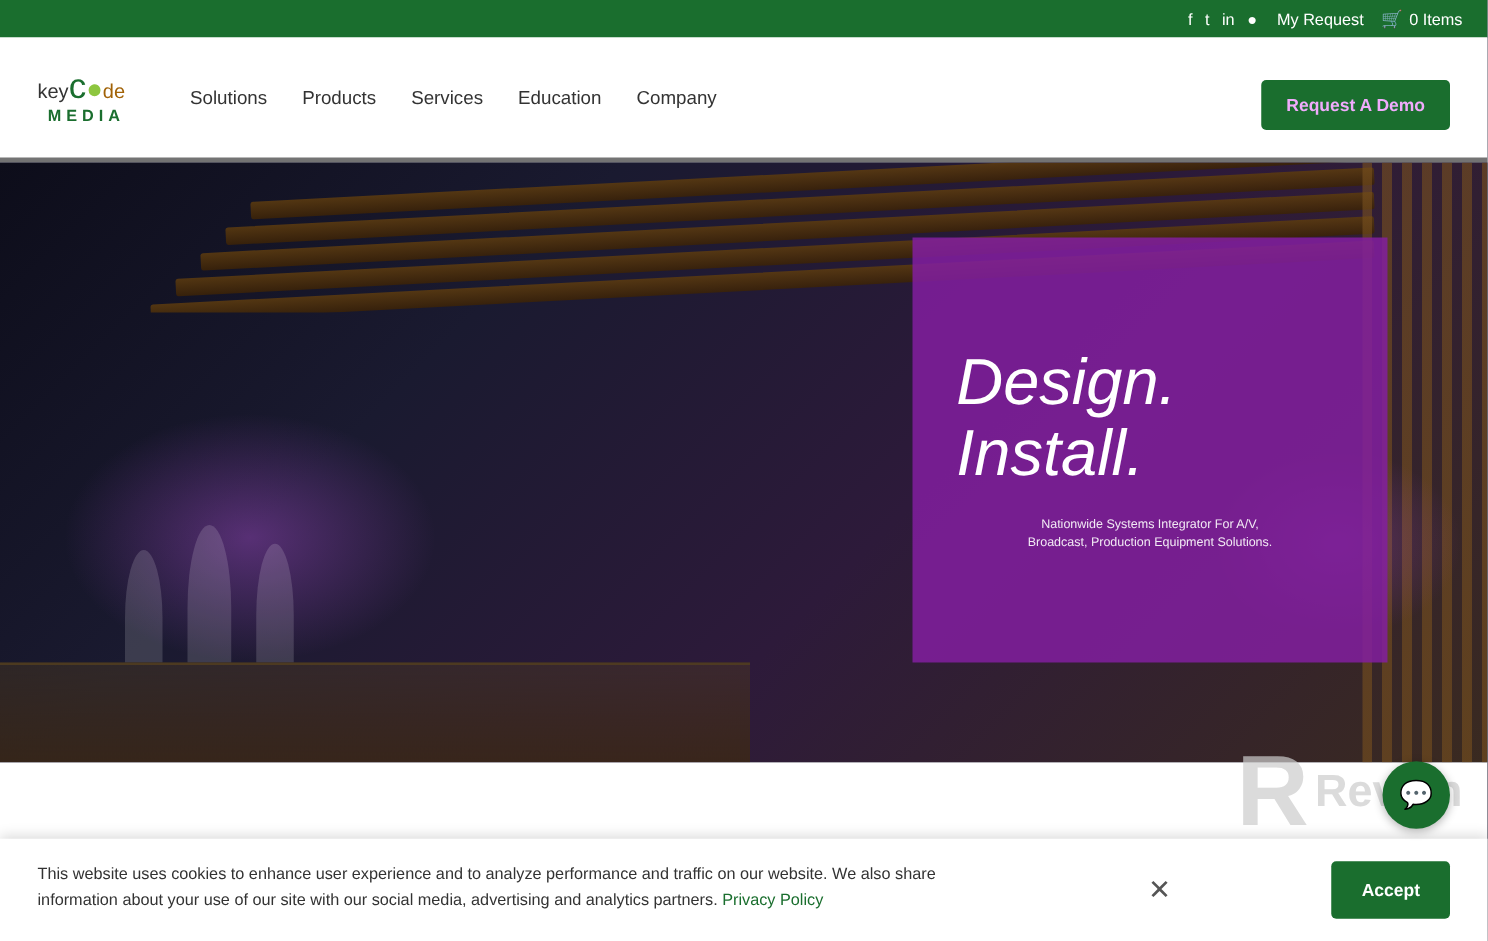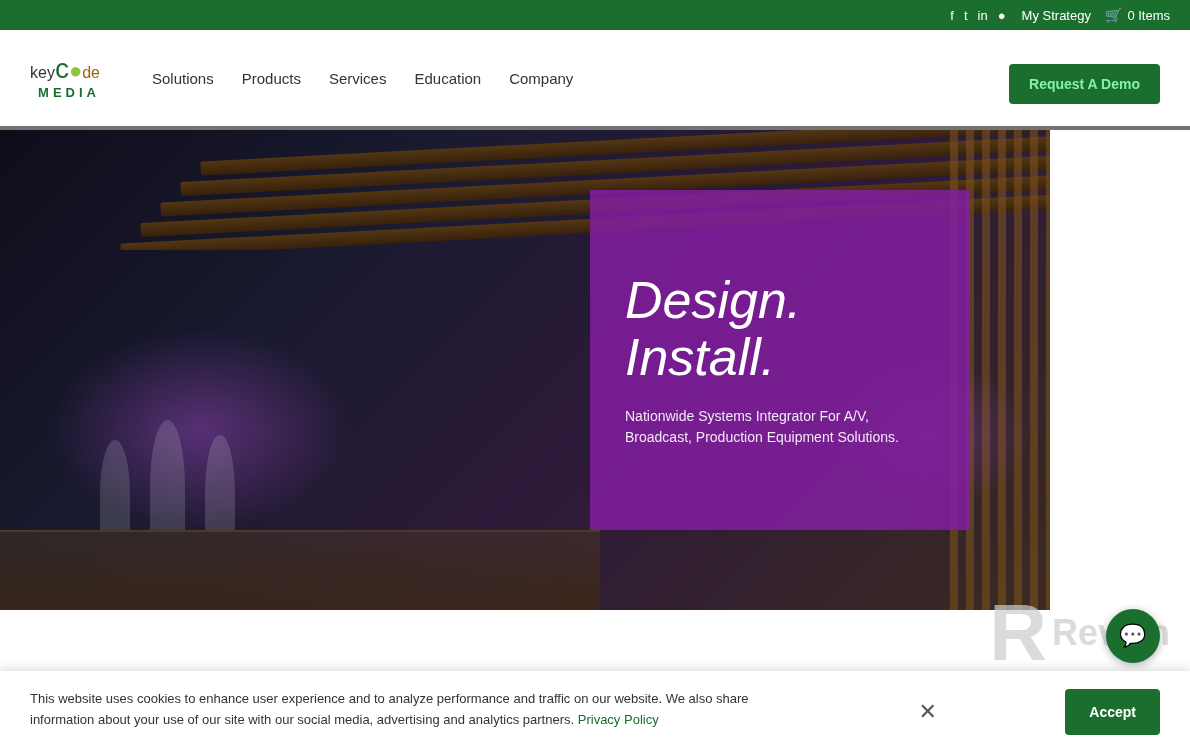--- a/index.html
+++ b/index.html
@@ -103,21 +103,21 @@
       white-space: nowrap;
     }
 
     .header-buttons {
       display: flex;
       gap: 10px;
       margin-left: auto;
     }
     .btn-demo {
       background: #1a6e2e;
-      color: #86efac;
+      color: #f0abfc;
       border: none;
       padding: 12px 20px;
       font-size: 14px;
       font-weight: bold;
       cursor: pointer;
       border-radius: 4px;
       white-space: nowrap;
       margin-top: 12px;
     }
     .btn-strategy {
@@ -127,21 +127,21 @@
       padding: 10px 18px;
       font-size: 14px;
       font-weight: bold;
       cursor: pointer;
       border-radius: 4px;
       white-space: nowrap;
     }
 
     
     .hero {
-      width: 1050px;
+      width: 1190px;
       height: 480px;
       position: relative;
       overflow: hidden;
       background: #1a1a2e;
     }
     .hero-bg {
       width: 100%;
       height: 100%;
       background: linear-gradient(135deg, #0d0d1a 0%, #1a1a30 30%, #2d1a3a 60%, #3a2a20 100%);
       position: absolute;
@@ -179,22 +179,23 @@
     .hero-headline {
       color: white;
       font-size: 52px;
       font-weight: 300;
       line-height: 1.1;
       font-style: italic;
       margin-bottom: 20px;
     }
     .hero-subtext {
       color: rgba(255,255,255,0.9);
-      font-size: 14px;
+      font-size: 10px;
       line-height: 1.5;
+      text-align: center;
       width: 100%;
     }
 
     
     .glow-left {
       position: absolute;
       left: 50px;
       bottom: 80px;
       width: 300px;
       height: 200px;
@@ -330,21 +331,21 @@
 <body>
 
 <div class="top-bar">
   <div class="top-bar-social">
     <span class="social-icon">f</span>
     <span class="social-icon">t</span>
     <span class="social-icon">in</span>
     <span class="social-icon">●</span>
   </div>
   <div class="top-bar-account">
-    <a>My Strategy</a>
+    <a>My Request</a>
     <div class="cart-area">
       <span class="cart-icon">🛒</span>
       <span>0 Items</span>
     </div>
   </div>
 </div>
 
 <div class="header">
   <div class="logo-area">
     <div class="logo-wrapper">

